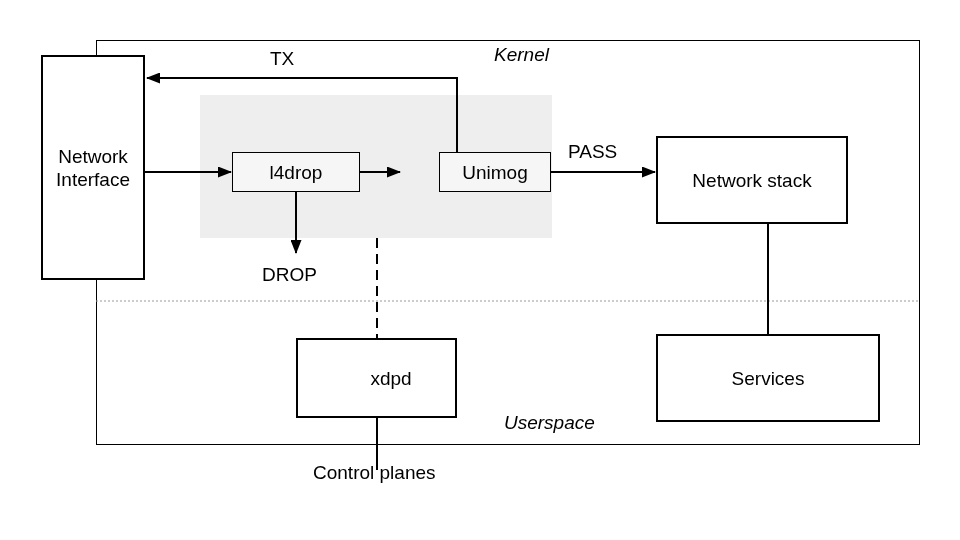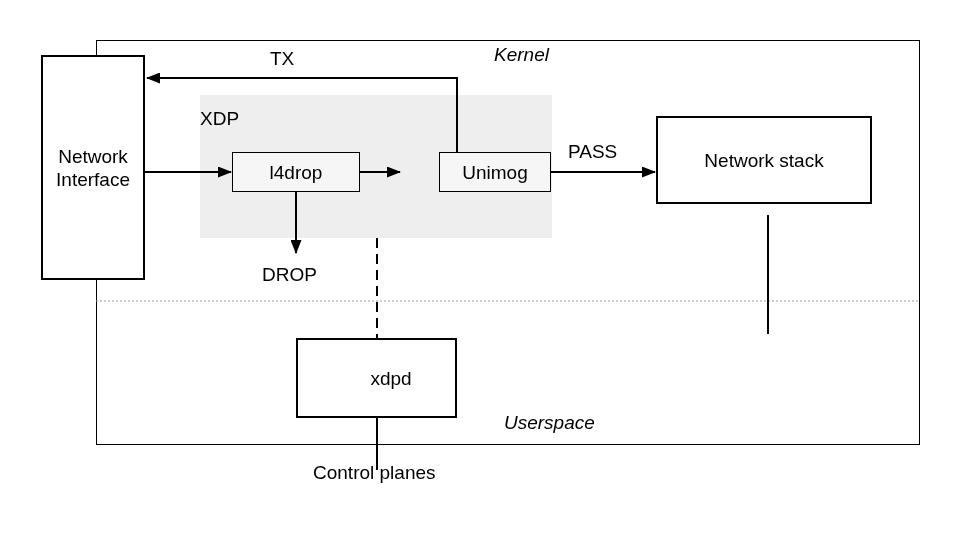--- a/index.html
+++ b/index.html
@@ -44,21 +44,21 @@
     justify-content: center;
     text-align: center;
     background: #ffffff;
     border: 2px solid #000;
     line-height: 23px;
   }
 
   .node-network-interface { left: 41px;  top: 55px;  width: 104px; height: 225px; padding: 0 6px; }
   .node-l4drop           { left: 232px; top: 152px; width: 128px; height: 40px; border-width: 1px; background: #f6f6f6; }
   .node-unimog           { left: 401px; top: 152px; width: 112px; height: 40px; border-width: 1px; background: #f6f6f6; margin-left: 38px; }
-  .node-network-stack    { left: 656px; top: 116px; width: 216px; height: 88px; }
+  .node-network-stack    { left: 656px; top: 136px; width: 192px; height: 88px; }
   .node-services         { left: 656px; top: 334px; width: 224px; height: 88px; }
   .node-xdpd             { left: 296px; top: 338px; width: 161px; height: 80px; padding-left: 29px; }
 
   .lbl {
     position: absolute;
     white-space: nowrap;
     line-height: 22px;
   }
   .lbl.center { text-align: left; }
   .lbl.italic { font-style: italic; }
@@ -115,26 +115,28 @@
   </div>
 
   <div class="node node-unimog">
     <span>Unimog</span>
   </div>
 
   <div class="node node-network-stack">
     <span>Network stack</span>
   </div>
 
+  <div class="node node-services">
+    <span>Services</span>
+  </div>
 
   <div class="node node-xdpd">
     <span>xdpd</span>
   </div>
 
   <div class="lbl italic lbl-kernel">Kernel</div>
   <div class="lbl italic lbl-userspace">Userspace</div>
-  <div class="lbl center lbl-xdp">XDP</div>
   <div class="lbl center lbl-tx">TX</div>
   <div class="lbl center lbl-pass">PASS</div>
   <div class="lbl center lbl-drop">DROP</div>
   <div class="lbl center lbl-control-planes">Control planes</div>
 
 </div>
 
 </body></html>

